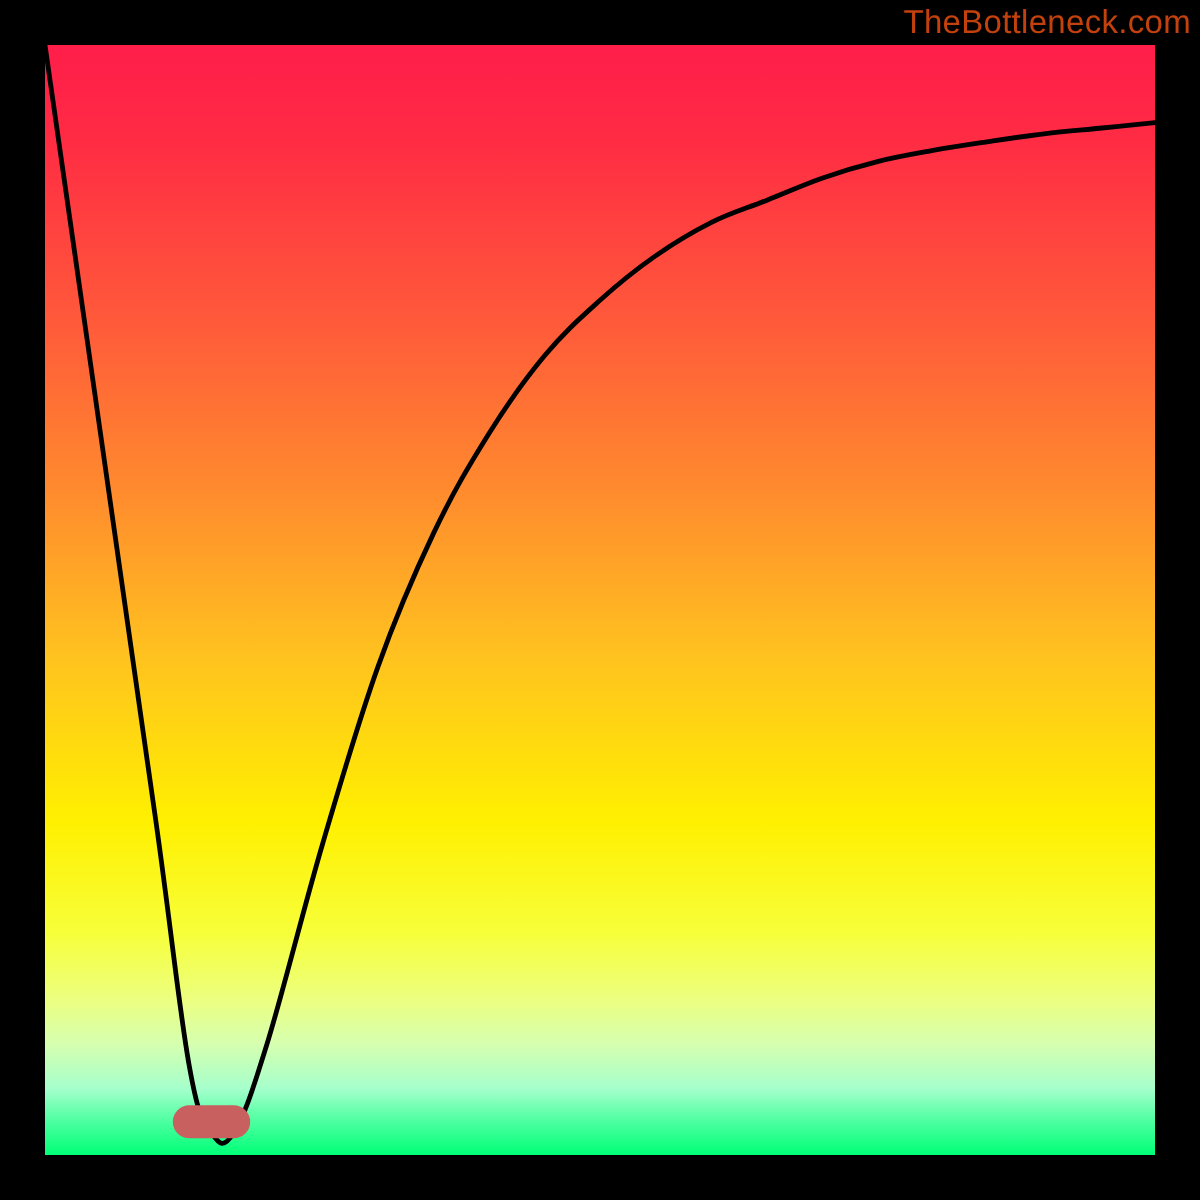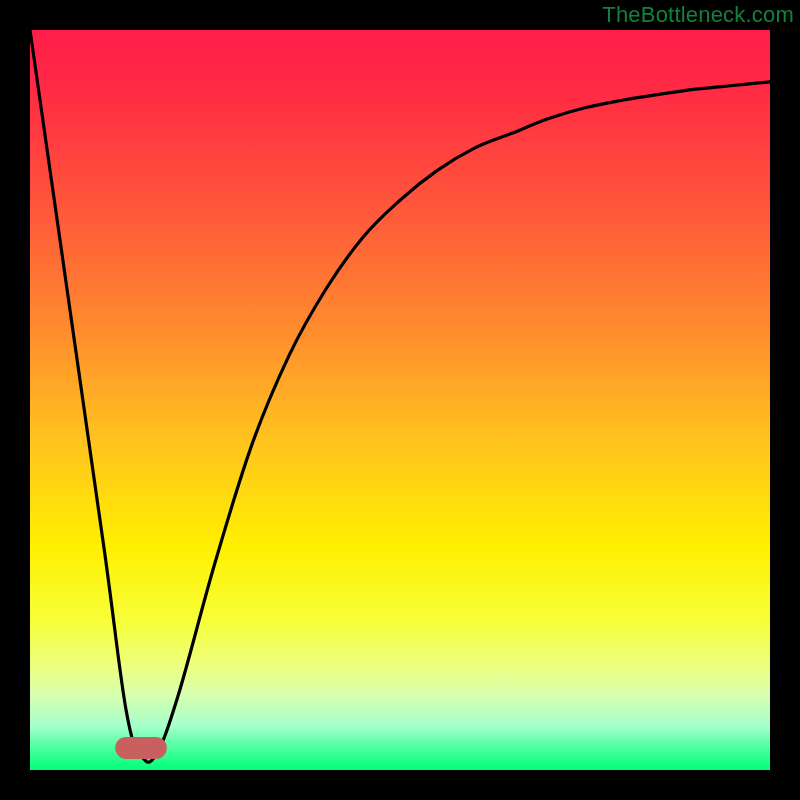--- a/index.html
+++ b/index.html
@@ -14,21 +14,21 @@
   .frame {
     position: relative;
     width: 800px;
     height: 800px;
     background: #000;
   }
   .watermark {
     position: absolute;
     top: 2px;
     right: 6px;
-    color: #15803d;
+    color: #c2410c;
     font-size: 22px;
     font-weight: 400;
     letter-spacing: 0.2px;
     z-index: 5;
   }
   .plot-area {
     position: absolute;
     left: 30px;
     top: 30px;
     width: 740px;

